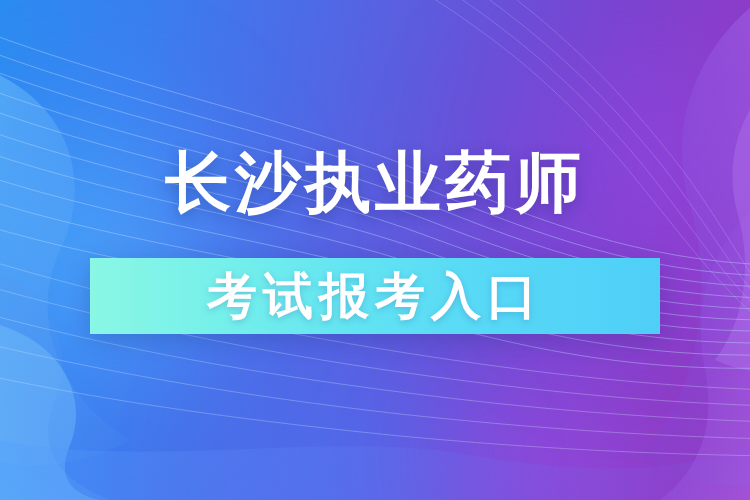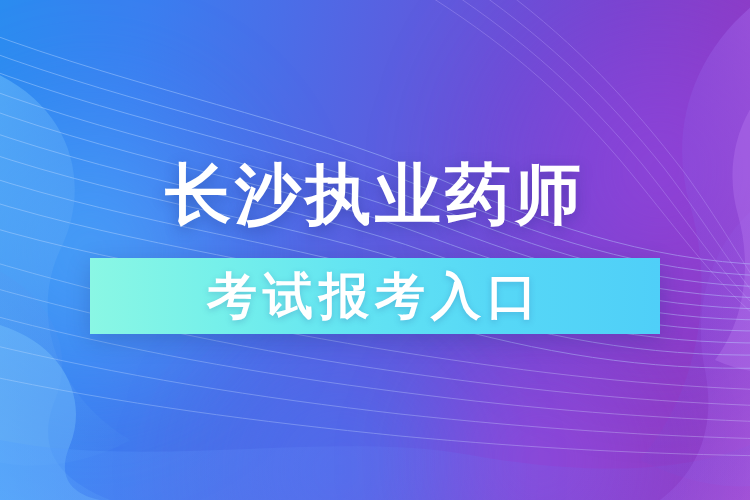--- a/index.html
+++ b/index.html
@@ -58,21 +58,21 @@
     text-align: center;
     z-index: 8;
   }
   .headline {
     font-family: "DejaVu Sans", "Liberation Sans", sans-serif;
     font-weight: bold;
     font-size: 66px;
     line-height: 1;
     letter-spacing: 4px;
     color: #ffffff;
-    margin: 16px;
+    margin: 4px;
     text-shadow: 0 4px 14px rgba(30,40,120,0.35);
   }
   .ribbon {
     position: absolute;
     left: 90px;
     top: 258px;
     width: 570px;
     height: 76px;
     background: linear-gradient(90deg, #8af7e4 0%, #76f0ea 22%, #63e4f2 46%, #57d8f6 70%, #4fcff8 100%);
     display: flex;

